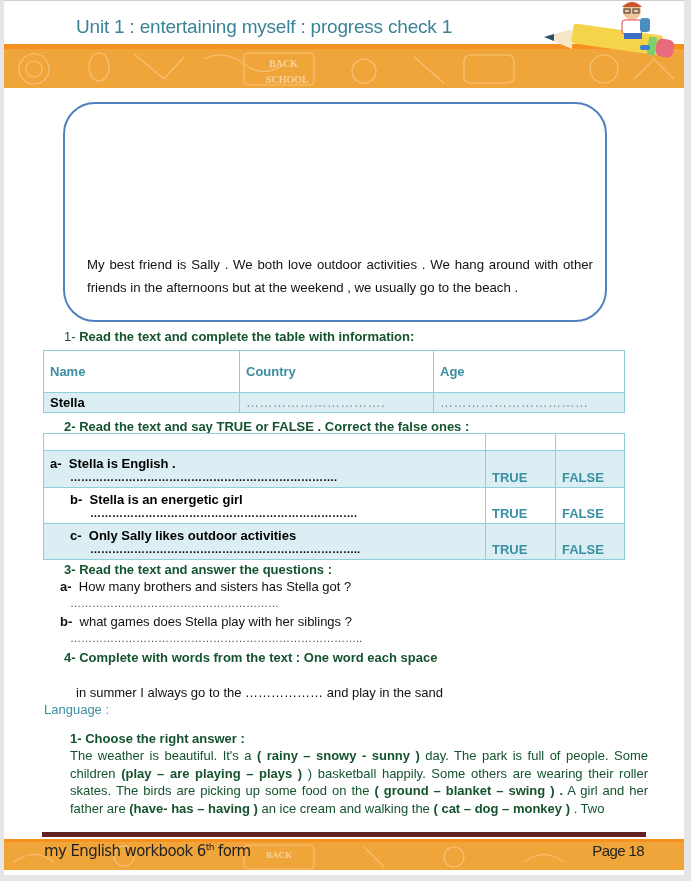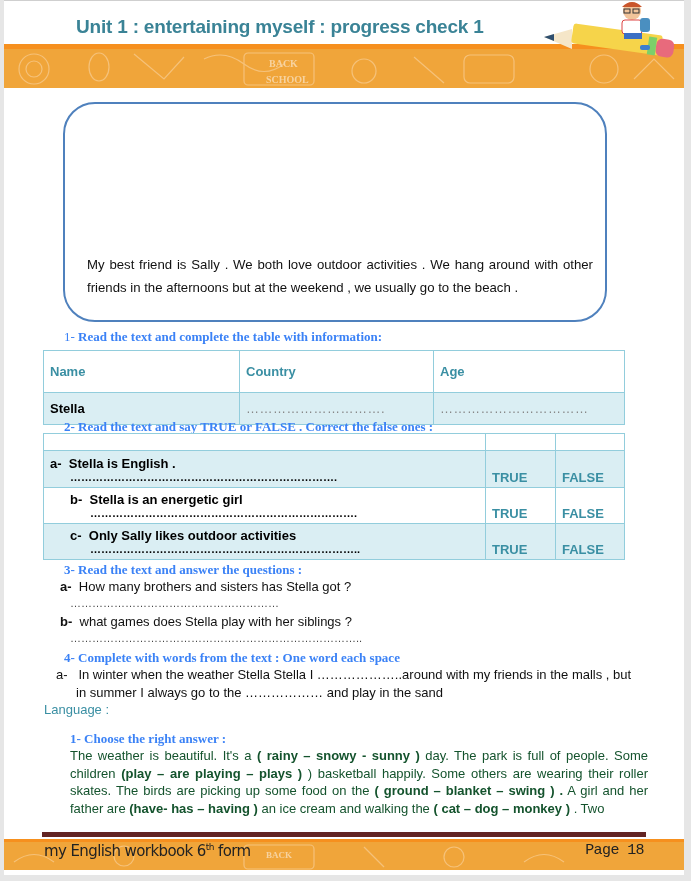--- a/index.html
+++ b/index.html
@@ -9,42 +9,42 @@
     font-family: "Liberation Sans", sans-serif;
     position: relative;
   }
   .page {
     position: absolute; left: 4px; top: 0; width: 680px; height: 874px;
     background: #ffffff;
     border-top: 1px solid #cfcfcf;
   }
   .hdr-title {
     position: absolute; left: 72px; top: 15px;
-    font-size: 19px; font-weight: bold; color: #3a8396;
+    font-size: 19px; font-weight: normal; color: #3a8396;
     letter-spacing: -0.2px;
   }
   .banner {
     position: absolute; left: 0; width: 680px; overflow: hidden;
     background: #f0a53a;
   }
   .banner.top { top: 43px; height: 39px; border-top: 5px solid #f6901e; }
   .banner.bottom { top: 838px; height: 28px; border-top: 3px solid #f6901e; }
   .banner svg { position: absolute; left: 0; top: 0; }
   .mascot { position: absolute; left: 540px; top: 0; width: 140px; height: 60px; }
   .story {
     position: absolute; left: 59px; top: 101px; width: 544px; height: 220px;
     border: 2px solid #4f81bd; border-radius: 32px;
     box-sizing: border-box;
   }
   .story p {
     margin: 0; position: absolute; left: 22px; width: 506px;
     font-size: 13.2px; line-height: 23px; color: #111; text-align: justify;
   }
   .sec-title {
-    position: absolute; font-size: 13px; font-weight: bold; color: #3b82f6; font-family: Liberation Serif, serif;
+    position: absolute; font-size: 13px; font-weight: bold; color: #14532d;
   }
   .sec-title .num { font-weight: normal; }
   table.tbl {
     position: absolute; border-collapse: collapse;
   }
   table.tbl td {
     border: 1px solid #92cddc; padding: 0 6px; font-size: 13px;
     box-sizing: border-box; vertical-align: middle;
   }
   .th { color: #3a8fa3; font-weight: bold; background: #fff; }
@@ -55,21 +55,21 @@
   .txt { position: absolute; font-size: 13px; color: #111; white-space: nowrap; }
   .b { font-weight: bold; }
   .lang { position: absolute; font-size: 13px; color: #3a8fa3; }
   .para {
     position: absolute; left: 66px; top: 746px; width: 578px;
     font-size: 13px; line-height: 17.6px; color: #14532d; text-align: justify;
   }
   .rule { position: absolute; left: 38px; top: 831px; width: 604px; height: 5px; background: #632423; }
   .foot-left { position: absolute; left: 40px; top: 841px; font-size: 15px; color: #222; font-family: "DejaVu Sans", sans-serif; letter-spacing: -0.6px; }
   .foot-left sup { font-size: 9px; text-align: right; }
-  .foot-right { position: absolute; right: 40px; top: 841px; font-size: 15px; color: #222; font-family: Liberation Mono, monospace; letter-spacing: -0.6px; }
+  .foot-right { position: absolute; right: 40px; top: 841px; font-size: 15px; color: #222; font-family: Liberation Sans, sans-serif; letter-spacing: -0.6px; }
 </style>
 </head>
 <body>
 
 <div class="page">
 
   <div class="hdr-title">Unit 1 : entertaining myself : progress check 1</div>
 
   <div class="banner top">
     <svg width="680" height="39">
@@ -115,21 +115,21 @@
     <span class="num">1-</span>
     <span>Read the text and complete the table with information:</span>
   </div>
   <table class="tbl" style="left:39px;top:349px;width:582px">
     <tbody>
         <tr style="height:42px">
       <td class="th" style="width:196px">Name</td>
       <td class="th" style="width:194px">Country</td>
       <td class="th">Age</td>
     </tr>
-    <tr style="height:32px" class="shade">
+    <tr style="height:20px" class="shade">
       <td class="item-lbl">Stella</td>
       <td class="dots">………………………….</td>
       <td class="dots">……………………………</td>
     </tr>
   </tbody>
     </table>
 
   <div class="sec-title" style="left:60px;top:418px">
     <span>2-</span>
     <span>Read the text and say TRUE or FALSE . Correct the false ones :</span>
@@ -177,23 +177,20 @@
   </div>
   <div class="txt" style="left:66px;top:596px;font-size:11px;color:#444">…………………………………………………</div>
   <div class="txt" style="left:56px;top:613px">
     <span class="b">b-</span>&nbsp; <span>what games does Stella play with her siblings ?</span>
   </div>
   <div class="txt" style="left:66px;top:631px;font-size:11px;color:#444">……………………………………………………………………..</div>
 
   <div class="sec-title" style="left:60px;top:649px">
     <span>4-</span>
     <span>Complete with words from the text : One word each space</span>
-  </div>
-  <div class="txt" style="left:52px;top:666px">
-    <span>a-</span>&nbsp;&nbsp; <span>In winter when the weather Stella Stella I ………………..around with my friends in the malls  , but</span>
   </div>
   <div class="txt" style="left:72px;top:684px">in summer I always go to the ……………… and play in the sand</div>
 
   <div class="lang" style="left:40px;top:701px">Language :</div>
 
   <div class="sec-title" style="left:66px;top:730px">
     <span>1-</span>
     <span>Choose the right answer :</span>
   </div>
   <div class="para" id="lang-para"><span>The weather is beautiful. It's a </span><span class="b">( rainy – snowy - sunny )</span><span> day. The park is full of people. Some children </span><span class="b">(play – are playing – plays )</span><span> ) basketball happily. Some others are  wearing  their roller skates. The birds are picking  up some food on the </span><span class="b">( ground – blanket – swing ) .</span><span> A girl and her father are </span><span class="b">(have- has – having )</span><span> an ice cream and walking  the </span><span class="b">( cat – dog – monkey )</span><span> . Two</span></div>

